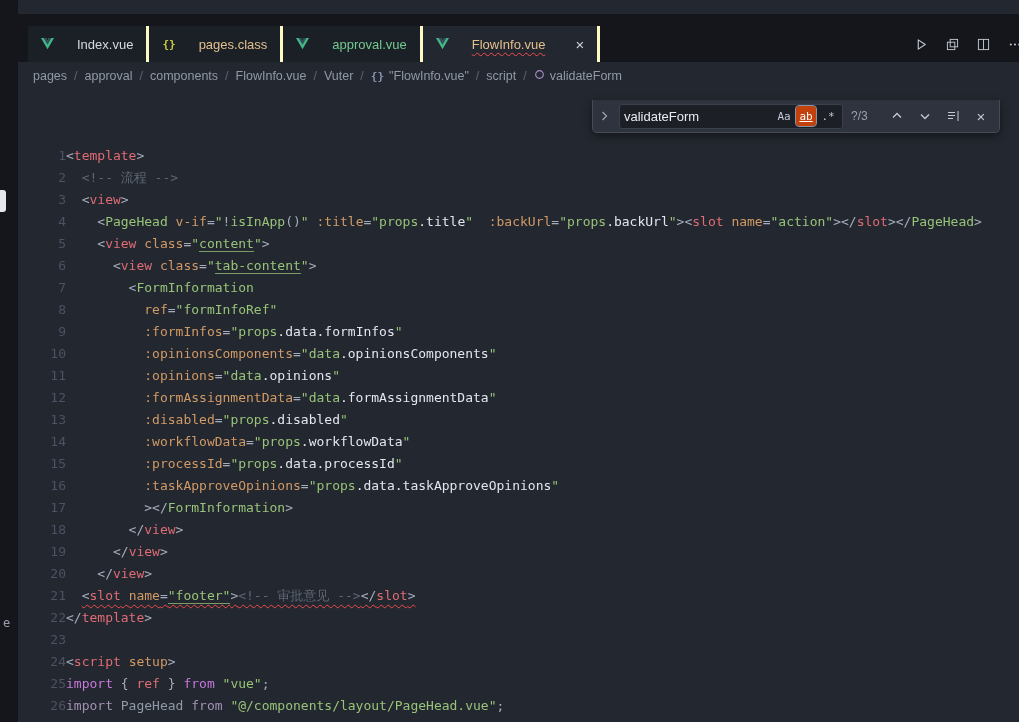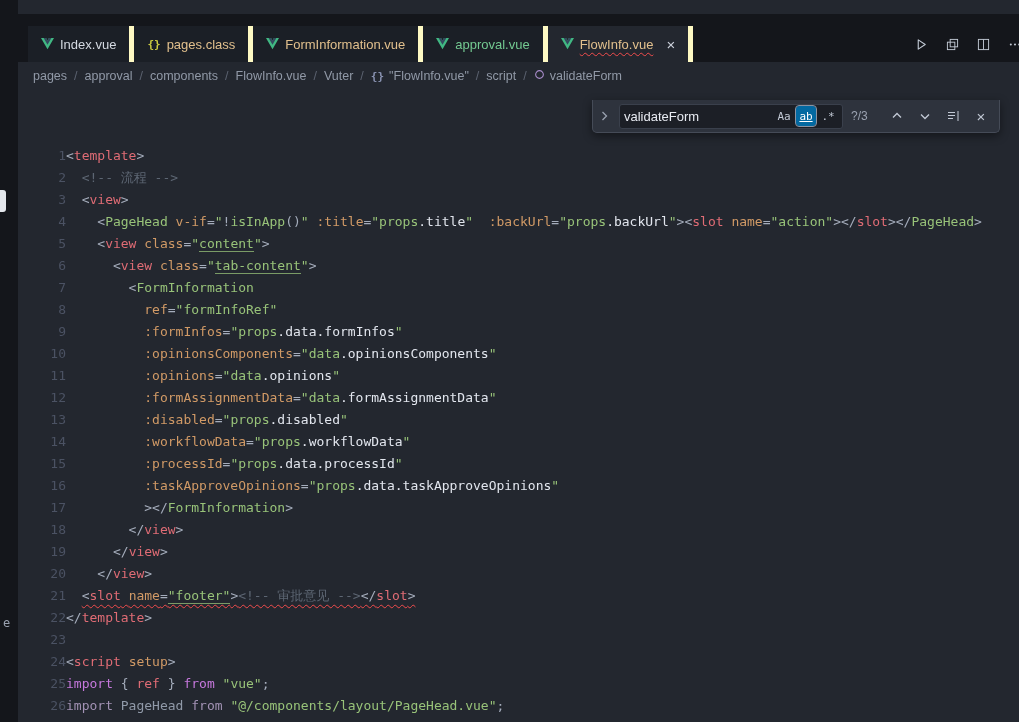--- a/index.html
+++ b/index.html
@@ -11,22 +11,22 @@
   .titlebar{position:absolute;top:0;left:0;right:0;height:14px;background:#14161b;overflow:hidden;z-index:6}
   .titlebar-row{display:flex;align-items:center;height:26px;margin-top:-11px;padding-left:5px}
   .tb-workspace{font-size:13px;color:#ccd2dc}
   .tb-chevron{margin-left:5px;display:flex;align-items:center}
   .tb-divider{width:1px;height:14px;background:#3a3f4a;margin:0 22px 0 26px}
   .tb-search{display:flex;align-items:center;gap:7px;font-size:12px;color:#9aa2b0}
 
   
   .tabbar{position:absolute;top:14px;left:0;right:0;height:48px;background:#14161b;display:flex;align-items:flex-end;z-index:5}
   .tab-list{display:flex;align-items:flex-end;padding-left:28px;height:36px;flex:none}
-  .tab{height:36px;display:flex;align-items:center;gap:6px;padding:0 13px;background:#1b1f26;
-       border-right:5px solid #fef9c3;font-size:13px;cursor:pointer;white-space:nowrap}
+  .tab{height:36px;display:flex;align-items:center;gap:23px;padding:0 13px;background:#1b1f26;
+       border-right:3px solid #fef9c3;font-size:13px;cursor:pointer;white-space:nowrap}
   .tab.active{background:#23272f}
   .tab-label{line-height:1}
   .tab-label.squiggle{text-decoration:underline wavy #f14c4c;text-decoration-thickness:1px;text-underline-offset:3px}
   .tab-close{color:#cdd2dc;font-size:15px;margin-left:7px;line-height:1}
   .icon-vue{display:flex;align-items:center}
   .icon-json{color:#cbcb41;font-weight:bold;font-family:"DejaVu Sans Mono",monospace;font-size:11px;line-height:1}
   .editor-actions{position:absolute;right:0;bottom:0;height:36px;display:flex;align-items:center;gap:8px;
                   padding:0 0 0 10px;background:#14161b;overflow:hidden}
   .action-btn{width:23px;height:26px;display:flex;align-items:center;justify-content:center;cursor:pointer}
   .action-btn:last-child{margin-right:-7px}
@@ -69,21 +69,21 @@
   .find-widget{position:absolute;top:10px;right:19px;height:33px;display:flex;align-items:center;gap:8px;
                background:#2e333d;border:1px solid #454b57;border-top:none;border-radius:0 0 5px 5px;
                padding:0 8px 0 4px;box-shadow:0 3px 10px rgba(0,0,0,.45);z-index:10}
   .find-toggle{display:flex;align-items:center;justify-content:center;width:14px;height:100%;cursor:pointer}
   .find-input-wrap{display:flex;align-items:center;height:25px;width:224px;background:#1c1f26;
                    border:1px solid #3a404c;border-radius:3px;padding:0 4px;gap:2px}
   .find-input{flex:1;min-width:0;background:transparent;border:none;outline:none;color:#e8ebf2;font-size:13px;
               font-family:"Liberation Sans",sans-serif}
   .find-opt{width:20px;height:20px;display:flex;align-items:center;justify-content:center;font-size:11px;color:#c3cad6;
             border-radius:3px;cursor:pointer;font-family:"DejaVu Sans Mono",monospace;flex:none}
-  .find-opt.on{background:#0369a1;outline:1px solid #8a93a2;color:#fff}
+  .find-opt.on{background:#c2410c;outline:1px solid #8a93a2;color:#fff}
   .find-opt.ww{text-decoration:underline}
   .find-count{font-size:12px;color:#9aa2b0;min-width:28px}
   .find-btn{width:20px;height:20px;display:flex;align-items:center;justify-content:center;color:#c3cad6;
             border-radius:3px;cursor:pointer;font-size:15px;line-height:1}
 </style>
 </head>
 <body>
 
 <div class="screen">
 
@@ -103,29 +103,20 @@
           <span class="icon-json">{}</span>
           <span class="tab-label" style="color: rgb(226, 192, 141);">pages.class</span>
         </div>
         <div class="tab">
           <span class="icon-vue">
             <svg width="13" height="12" viewBox="0 0 24 22">
               <path d="M14.7 0 12 4.7 9.3 0H0l12 20.8L24 0Z" fill="#41b883"></path>
               <path d="M14.7 0 12 4.7 9.3 0H4.8L12 12.5 19.2 0Z" fill="#34495e"></path>
             </svg>
           </span>
-          <span class="tab-label" style="color: rgb(226, 192, 141);">FormInformation.vue</span>
-        </div>
-        <div class="tab">
-          <span class="icon-vue">
-            <svg width="13" height="12" viewBox="0 0 24 22">
-              <path d="M14.7 0 12 4.7 9.3 0H0l12 20.8L24 0Z" fill="#41b883"></path>
-              <path d="M14.7 0 12 4.7 9.3 0H4.8L12 12.5 19.2 0Z" fill="#34495e"></path>
-            </svg>
-          </span>
           <span class="tab-label" style="color: rgb(115, 201, 145);">approval.vue</span>
         </div>
         <div class="tab active">
           <span class="icon-vue">
             <svg width="13" height="12" viewBox="0 0 24 22">
               <path d="M14.7 0 12 4.7 9.3 0H0l12 20.8L24 0Z" fill="#41b883"></path>
               <path d="M14.7 0 12 4.7 9.3 0H4.8L12 12.5 19.2 0Z" fill="#34495e"></path>
             </svg>
           </span>
           <span class="tab-label squiggle" style="color: rgb(226, 192, 141);">FlowInfo.vue</span>

